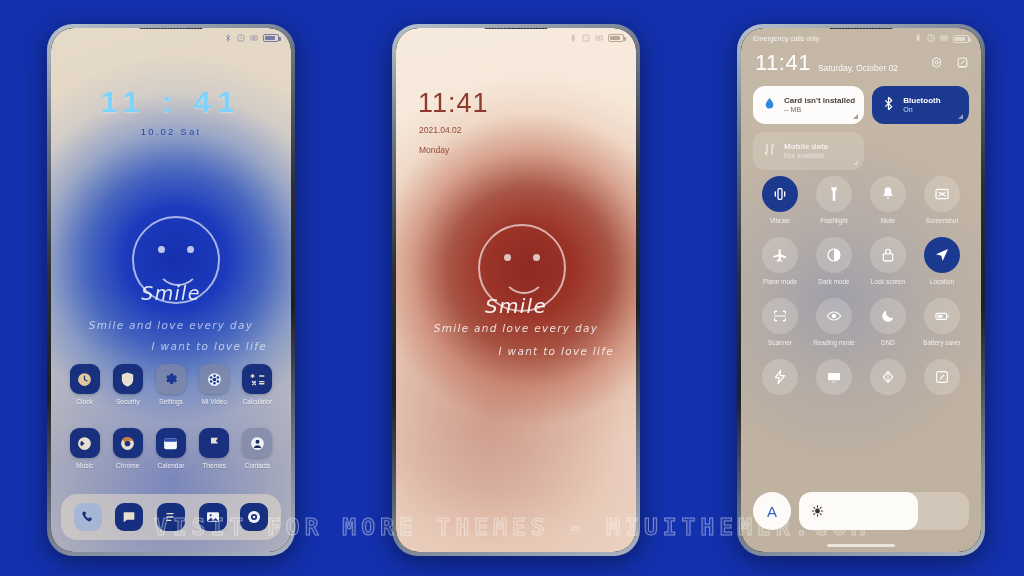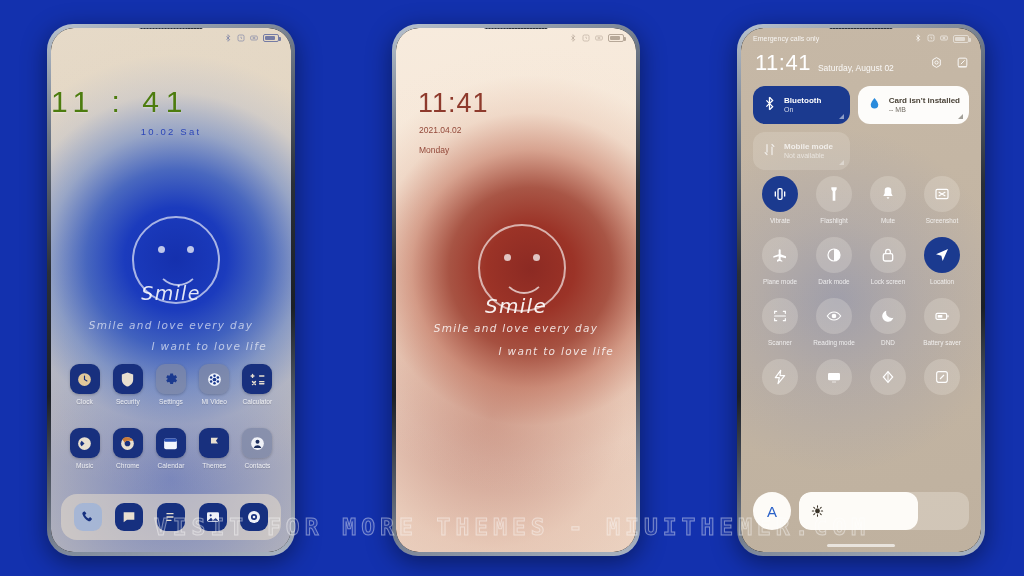--- a/index.html
+++ b/index.html
@@ -73,23 +73,23 @@
     position: absolute; inset: 0;
     background:
       radial-gradient(circle at 52% 44%, #1530ad 0%, #1b3bbd 16%, rgba(40,80,190,.82) 28%,
         rgba(90,125,200,.55) 40%, rgba(170,180,205,.30) 52%, rgba(225,213,196,.06) 64%,
         rgba(228,214,196,0) 74%),
       radial-gradient(circle at 50% 86%, rgba(35,70,185,.55) 0%, rgba(60,95,190,.28) 30%, rgba(228,214,196,0) 58%),
       linear-gradient(165deg,#e6dac8 0%, #e3d6c3 30%, #e0d3bf 60%, #ddd0bb 100%);
   }
   #p1clock {
     position: absolute; top: 57px; left: 0; right: 0;
-    text-align: left;
-    color: #4d7c0f;
-    font-size: 30px; letter-spacing: 7px; font-weight: 400;
+    text-align: center;
+    color: #7dd3fc;
+    font-size: 30px; letter-spacing: 7px; font-weight: 700;
     text-shadow: 0 1px 2px rgba(255,255,255,.35);
   }
   #p1date {
     position: absolute; top: 98px; left: 0; right: 0;
     text-align: center;
     color: #2c46b8;
     font-size: 9.5px; letter-spacing: 2.2px;
   }
   .smileface {
     position: absolute;
@@ -551,72 +551,72 @@
                   <rect x="2" y="6" width="20" height="12" rx="3"></rect>
                   <path d="M8 10l8 4M16 10l-8 4"></path>
                 </svg>
             </span>
             <span class="batt"></span>
           </span>
         </div>
 
         <div id="p3head">
           <span id="p3time">11:41</span>
-          <span id="p3day">Saturday, August 02</span>
+          <span id="p3day">Saturday, October 02</span>
           <span class="hicons">
             <span>
               <svg viewBox="0 0 24 24" fill="none" stroke="#fff" stroke-width="1.8">
                   <circle cx="12" cy="12" r="3"></circle>
                   <path d="M12 3l7 4v10l-7 4-7-4V7z"></path>
                 </svg>
             </span>
             <span>
               <svg viewBox="0 0 24 24" fill="none" stroke="#fff" stroke-width="1.8">
                   <path d="M4 20h16"></path>
                   <rect x="4" y="4" width="16" height="16" rx="3"></rect>
                   <path d="M9 15l7-7"></path>
                 </svg>
             </span>
           </span>
         </div>
 
         <div class="bigtiles">
+          <div class="btile on-white">
+            <span>
+              <svg viewBox="0 0 24 24" fill="#2a8bdc">
+                  <path d="M12 3s6 7 6 11a6 6 0 11-12 0c0-4 6-11 6-11z"></path>
+                </svg>
+            </span>
+            <span class="tx">
+              <span class="t1">Card isn't installed</span>
+              <span class="t2">-- MB</span>
+            </span>
+            <span class="corner"></span>
+          </div>
           <div class="btile on-blue">
             <span>
               <svg viewBox="0 0 24 24" fill="none" stroke="#fff" stroke-width="2.1">
                   <path d="M12 2l5 5-10 10M12 22l5-5L7 7"></path>
                   <path d="M12 2v20"></path>
                 </svg>
             </span>
             <span class="tx">
               <span class="t1">Bluetooth</span>
               <span class="t2">On</span>
             </span>
             <span class="corner"></span>
           </div>
-          <div class="btile on-white">
-            <span>
-              <svg viewBox="0 0 24 24" fill="#2a8bdc">
-                  <path d="M12 3s6 7 6 11a6 6 0 11-12 0c0-4 6-11 6-11z"></path>
-                </svg>
-            </span>
-            <span class="tx">
-              <span class="t1">Card isn't installed</span>
-              <span class="t2">-- MB</span>
-            </span>
-            <span class="corner"></span>
-          </div>
           <div class="btile off">
             <span>
               <svg viewBox="0 0 24 24" fill="none" stroke="currentColor" stroke-width="2" stroke-linecap="round">
                   <path d="M8 4v12M8 20l-3-3M16 20V8M16 4l3 3"></path>
                 </svg>
             </span>
             <span class="tx">
-              <span class="t1">Mobile mode</span>
+              <span class="t1">Mobile data</span>
               <span class="t2">Not available</span>
             </span>
             <span class="corner"></span>
           </div>
         </div>
 
         <div class="togglegrid">
           <div class="tog active">
             <span class="circ">
               <svg viewBox="0 0 24 24" fill="none" stroke="#fff" stroke-width="2" stroke-linecap="round">

